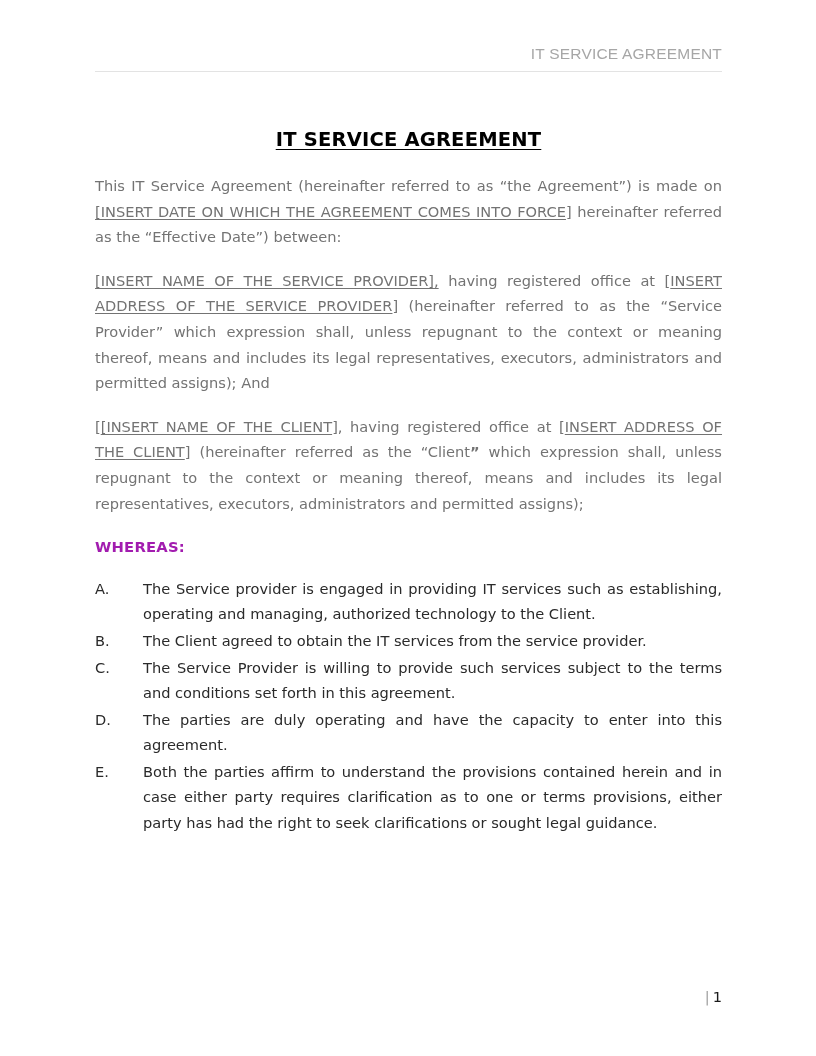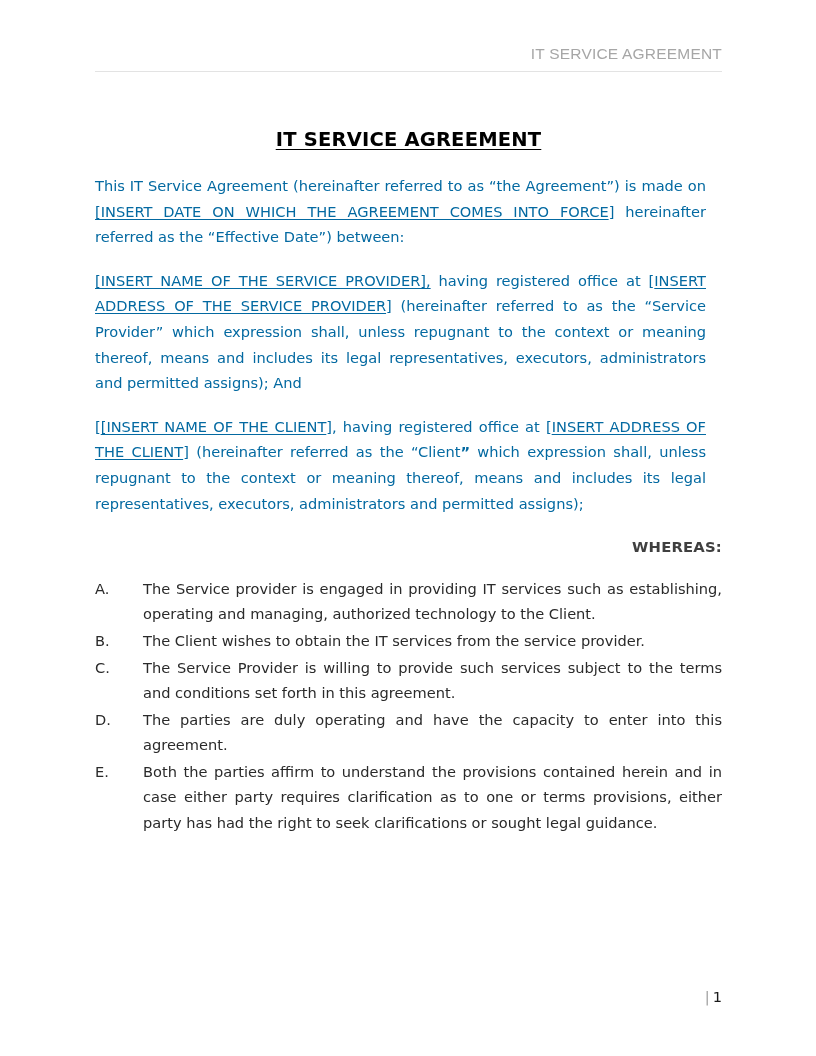--- a/index.html
+++ b/index.html
@@ -62,40 +62,39 @@
     letter-spacing: 0.2px;
     margin: 0 0 22px 0;
     font-family: "DejaVu Sans", sans-serif;
   }
   .doc-title .title-inner {
     text-decoration: underline;
     text-underline-offset: 3px;
   }
 
   p.para {
-    margin: 0 16px 18px 0;
-    font-size: 14.6px;
-    line-height: 25.6px;
-    color: #0369a1;
+    margin: 0 0 18px 0;
+    font-size: 14.6px;
+    line-height: 25.6px;
+    color: #737373;
     text-align: justify;
     text-justify: inter-word;
     font-family: "DejaVu Sans", sans-serif;
   }
 
   .u { text-decoration: underline; text-underline-offset: 2px; }
   .b { font-weight: bold; }
 
   .whereas {
     margin: 0 0 16px 0;
     font-size: 14.8px;
     line-height: 25.6px;
     font-weight: bold;
-    color: #404040;
+    color: #a21caf;
     letter-spacing: 0.2px;
-    text-align: right;
   }
 
   
   ol.lettered {
     list-style: none;
     margin: 0 0 0 0;
     padding: 0;
   }
   ol.lettered > li {
     position: relative;
@@ -167,21 +166,21 @@
 
     <p class="whereas">WHEREAS:</p>
 
     <ol class="lettered">
       <li>
         <span class="marker">A.</span>
         <span class="item-text">The Service provider is engaged in providing IT services such as establishing, operating and managing, authorized technology to the Client.</span>
       </li>
       <li>
         <span class="marker">B.</span>
-        <span class="item-text">The Client wishes to obtain the IT services from the service provider.</span>
+        <span class="item-text">The Client agreed to obtain the IT services from the service provider.</span>
       </li>
       <li>
         <span class="marker">C.</span>
         <span class="item-text">The Service Provider is willing to provide such services subject to the terms and conditions set forth in this agreement.</span>
       </li>
       <li>
         <span class="marker">D.</span>
         <span class="item-text">The parties are duly operating and have the capacity to enter into this agreement.</span>
       </li>
       <li>

